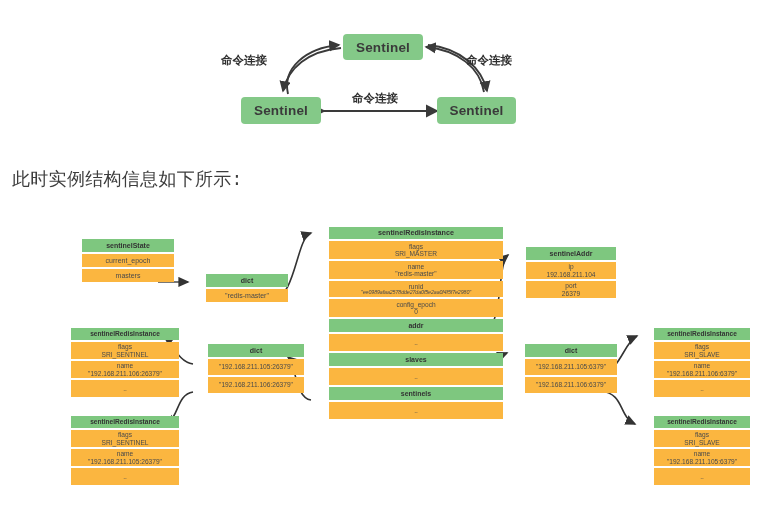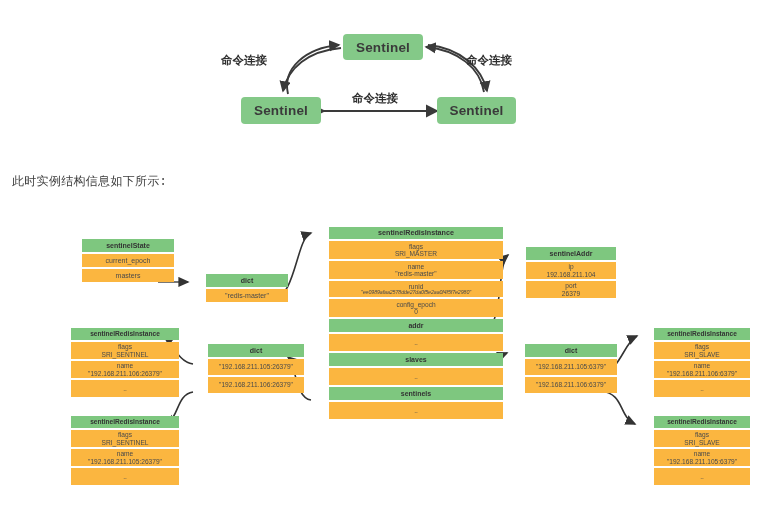--- a/index.html
+++ b/index.html
@@ -30,22 +30,22 @@
     font-size:11.5px;
     color:#2f2f2f;
     white-space:nowrap;
     font-family:Liberation Mono, monospace;
   }
   .topsvg{position:absolute;left:0;top:0;width:769px;height:140px;}
 
   
   .para{
     position:absolute;
-    left:12px;top:161px;
-    font-size:12px;
+    left:12px;top:155px;
+    font-size:18px;
     color:#3d3d3d;
     font-family:Liberation Mono, monospace;
     letter-spacing:.3px;
   }
 
   
   .diagsvg{position:absolute;left:0;top:0;width:769px;height:526px;pointer-events:none;}
   .node{position:absolute;padding-left:16px;}
   .row{
     box-sizing:border-box;

